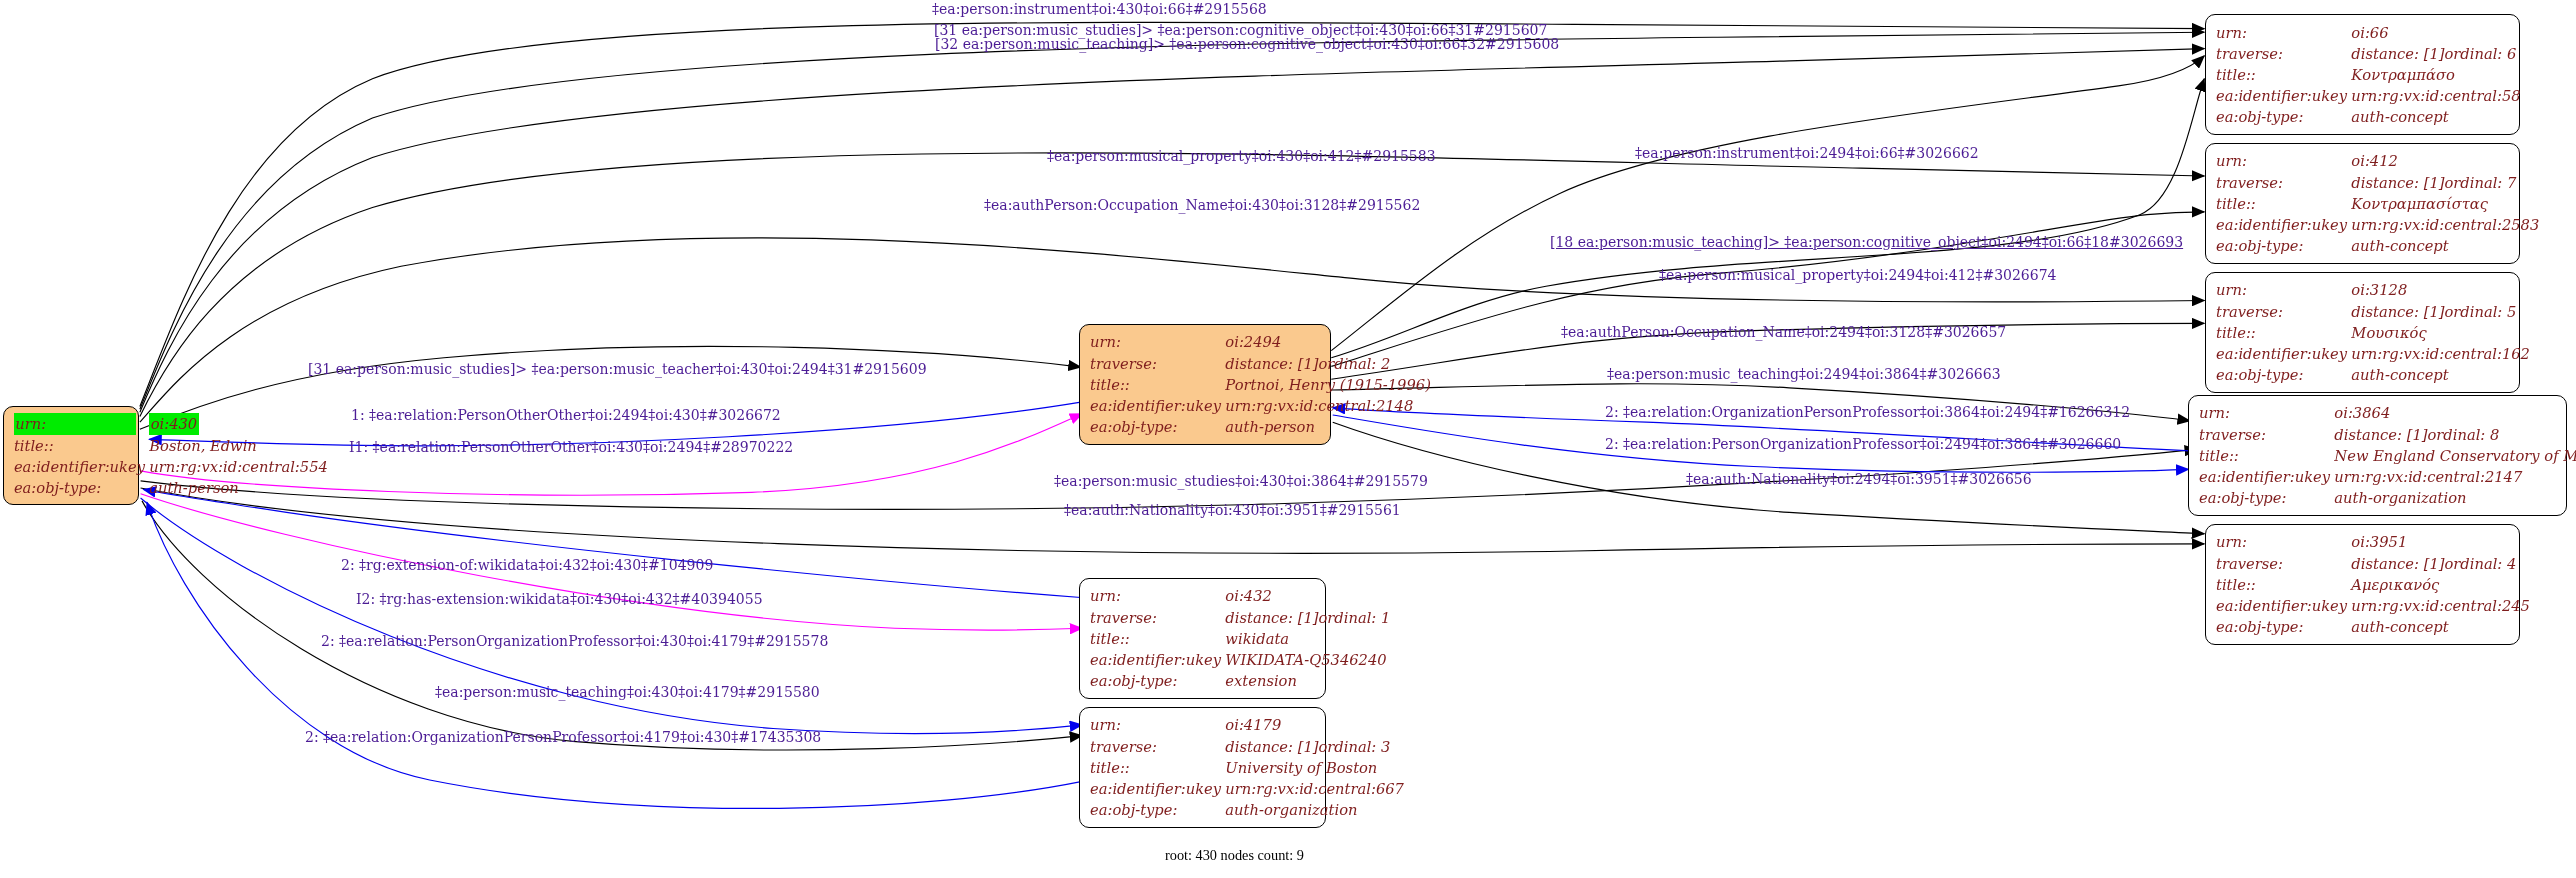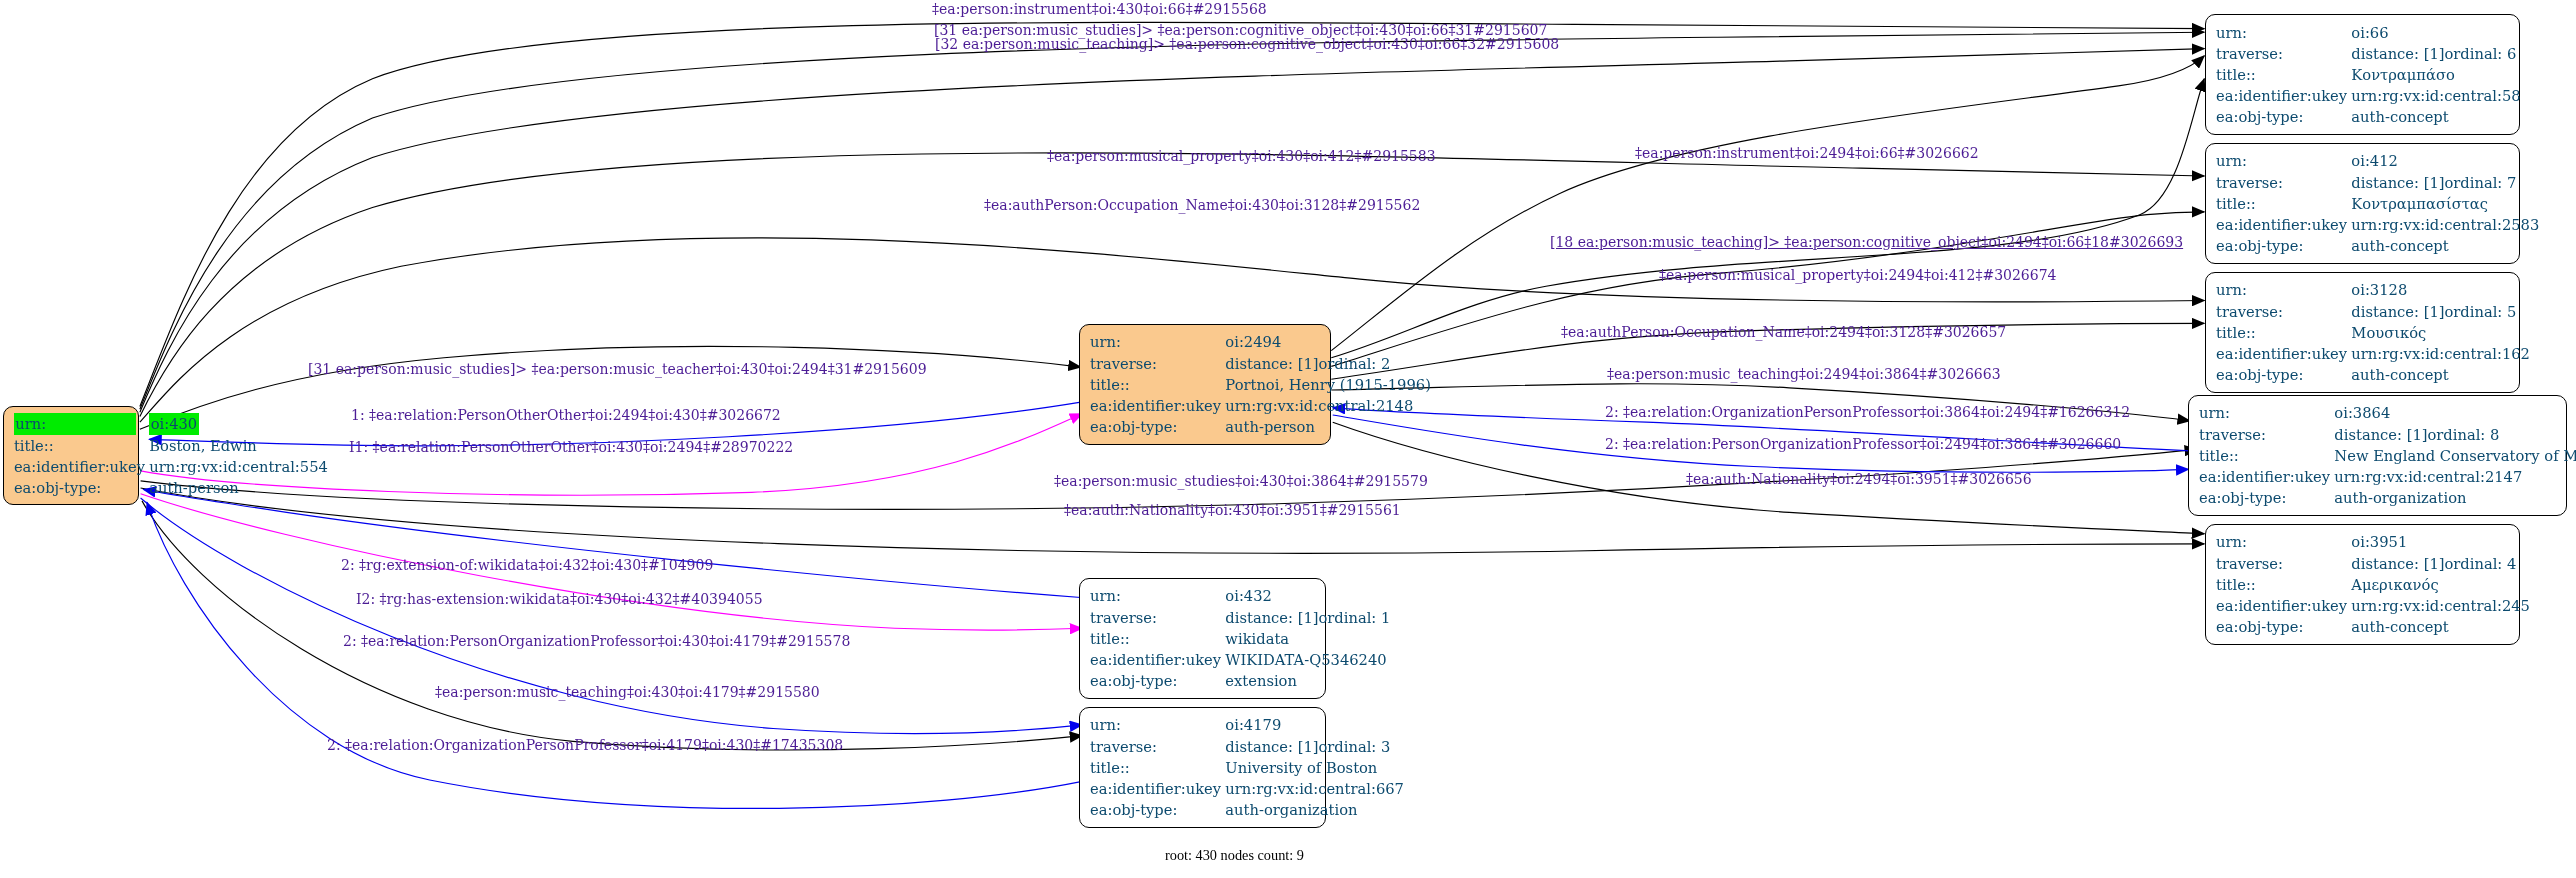--- a/index.html
+++ b/index.html
@@ -11,22 +11,23 @@
   
   .node{
     position:absolute;
     box-sizing:border-box;
     border:1.1px solid #000;
     border-radius:10px;
     background:#ffffff;
     padding:6.4px 8.6px 6.4px 10px;
     font-size:14.7px;
     line-height:1.44;
-    color:#0c4a6e;
+    color:#7f1d1d;
     z-index:5;
+    font-style:italic;
   }
   .node.person{background:#fac98e;}
   .node table{border-collapse:collapse;}
   .node td{padding:0;white-space:nowrap;vertical-align:top;font-size:14.7px;}
   .node td.k{width:127px;padding-right:4.3px;}
   .node td.v{}
   .node .hl{background:#00ec00;display:inline-block;padding:0 1.4px;}
   .node td.k .hl{display:block;width:119px;}
   .trav-d{display:inline-block;min-width:87px;}
 
@@ -118,23 +119,23 @@
 <div class="elabel" style="left:935px;top:36px;text-align:center;">[32 ea:person:music_teaching]&gt; ‡ea:person:cognitive_object‡oi:430‡oi:66‡32#2915608</div>
 <div class="elabel" style="left:1047px;top:148px;">‡ea:person:musical_property‡oi:430‡oi:412‡#2915583</div>
 <div class="elabel" style="left:984px;top:197px;">‡ea:authPerson:Occupation_Name‡oi:430‡oi:3128‡#2915562</div>
 <div class="elabel" style="left:308px;top:361px;">[31 ea:person:music_studies]&gt; ‡ea:person:music_teacher‡oi:430‡oi:2494‡31#2915609</div>
 <div class="elabel" style="left:351px;top:407px;">1: ‡ea:relation:PersonOtherOther‡oi:2494‡oi:430‡#3026672</div>
 <div class="elabel" style="left:349px;top:439px;">I1: ‡ea:relation:PersonOtherOther‡oi:430‡oi:2494‡#28970222</div>
 <div class="elabel" style="left:1054px;top:473px;text-align:right;">‡ea:person:music_studies‡oi:430‡oi:3864‡#2915579</div>
 <div class="elabel" style="left:1064px;top:502px;">‡ea:auth:Nationality‡oi:430‡oi:3951‡#2915561</div>
 <div class="elabel" style="left:341px;top:557px;">2: ‡rg:extension-of:wikidata‡oi:432‡oi:430‡#104909</div>
 <div class="elabel" style="left:356px;top:591px;">I2: ‡rg:has-extension:wikidata‡oi:430‡oi:432‡#40394055</div>
-<div class="elabel" style="left:343px;top:633px;">2: ‡ea:relation:PersonOrganizationProfessor‡oi:430‡oi:4179‡#2915578</div>
+<div class="elabel" style="left:321px;top:633px;">2: ‡ea:relation:PersonOrganizationProfessor‡oi:430‡oi:4179‡#2915578</div>
 <div class="elabel" style="left:435px;top:684px;">‡ea:person:music_teaching‡oi:430‡oi:4179‡#2915580</div>
-<div class="elabel" style="left:327px;top:729px;margin-top:8px;">2: ‡ea:relation:OrganizationPersonProfessor‡oi:4179‡oi:430‡#17435308</div>
+<div class="elabel" style="left:305px;top:729px;">2: ‡ea:relation:OrganizationPersonProfessor‡oi:4179‡oi:430‡#17435308</div>
 <div class="elabel" style="left:1635px;top:145px;">‡ea:person:instrument‡oi:2494‡oi:66‡#3026662</div>
 <div class="elabel" style="left:1550px;top:234px;text-decoration:underline;">[18 ea:person:music_teaching]&gt; ‡ea:person:cognitive_object‡oi:2494‡oi:66‡18#3026693</div>
 <div class="elabel" style="left:1659px;top:267px;">‡ea:person:musical_property‡oi:2494‡oi:412‡#3026674</div>
 <div class="elabel" style="left:1561px;top:324px;">‡ea:authPerson:Occupation_Name‡oi:2494‡oi:3128‡#3026657</div>
 <div class="elabel" style="left:1607px;top:366px;">‡ea:person:music_teaching‡oi:2494‡oi:3864‡#3026663</div>
 <div class="elabel" style="left:1605px;top:404px;">2: ‡ea:relation:OrganizationPersonProfessor‡oi:3864‡oi:2494‡#16266312</div>
 <div class="elabel" style="left:1605px;top:436px;">2: ‡ea:relation:PersonOrganizationProfessor‡oi:2494‡oi:3864‡#3026660</div>
 <div class="elabel" style="left:1686px;top:471px;">‡ea:auth:Nationality‡oi:2494‡oi:3951‡#3026656</div>
 
 <div class="node person" style="left:2.9px;top:406px;width:136px;">

